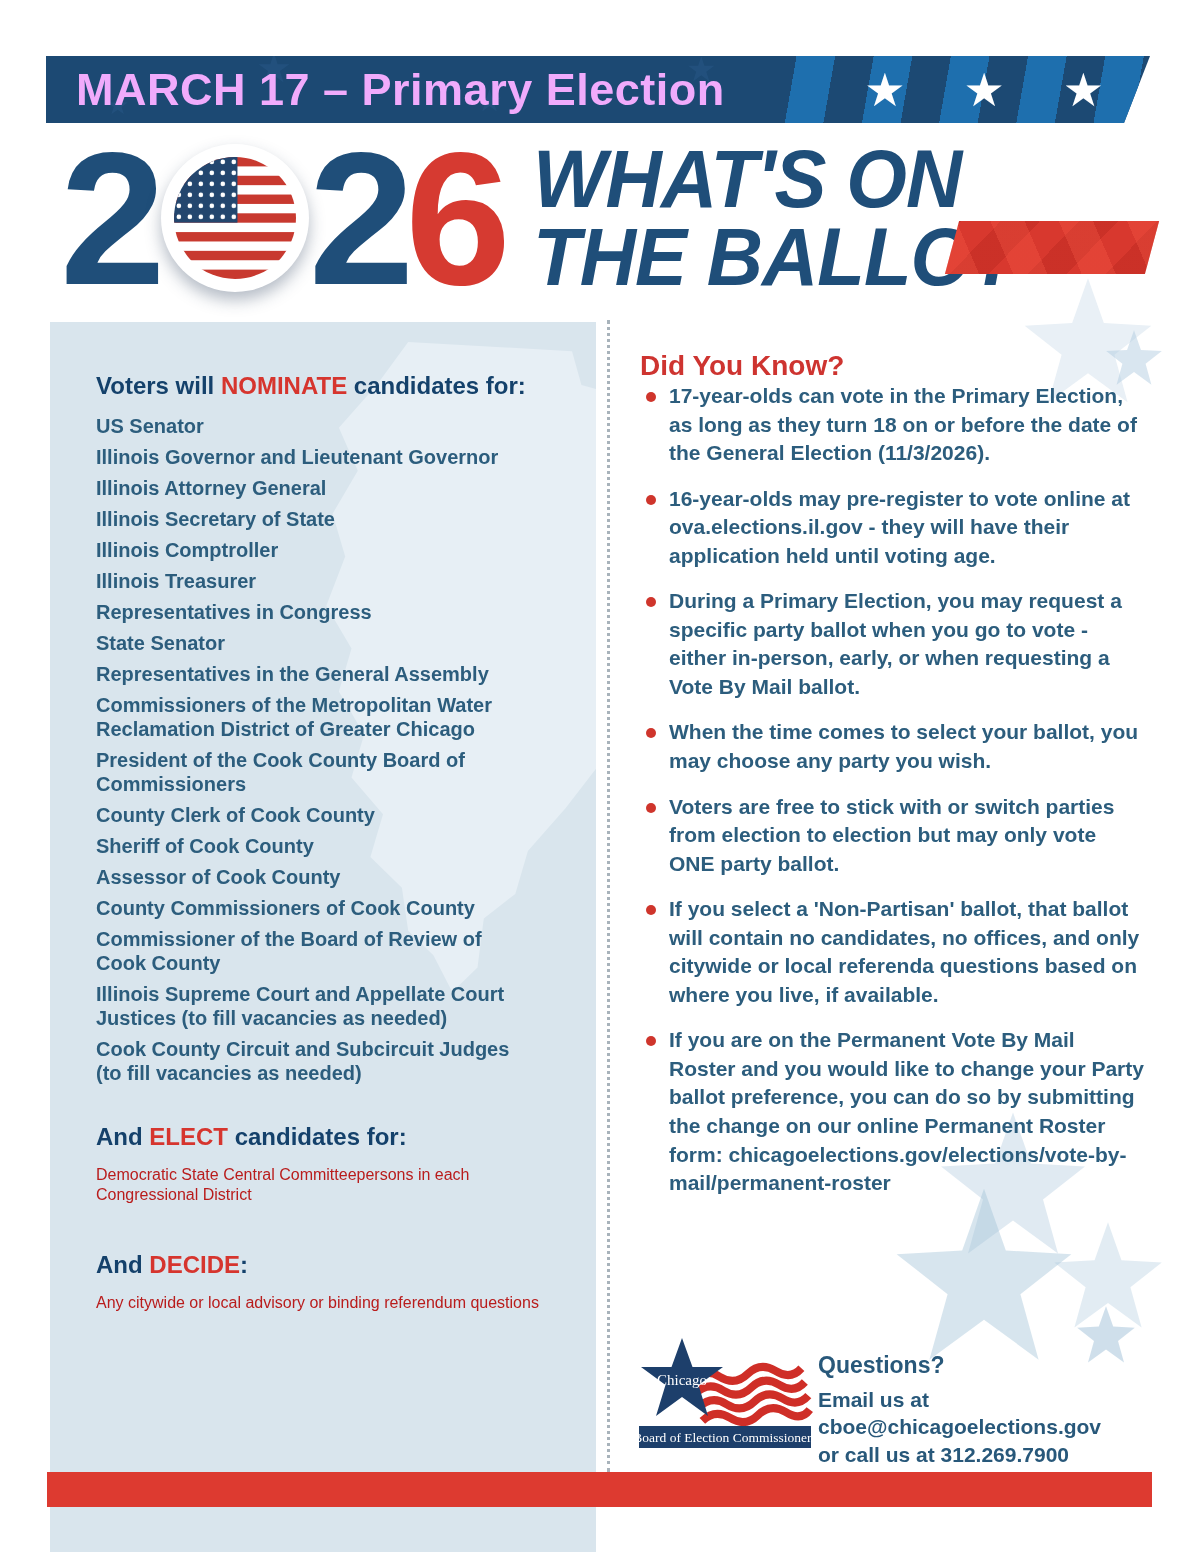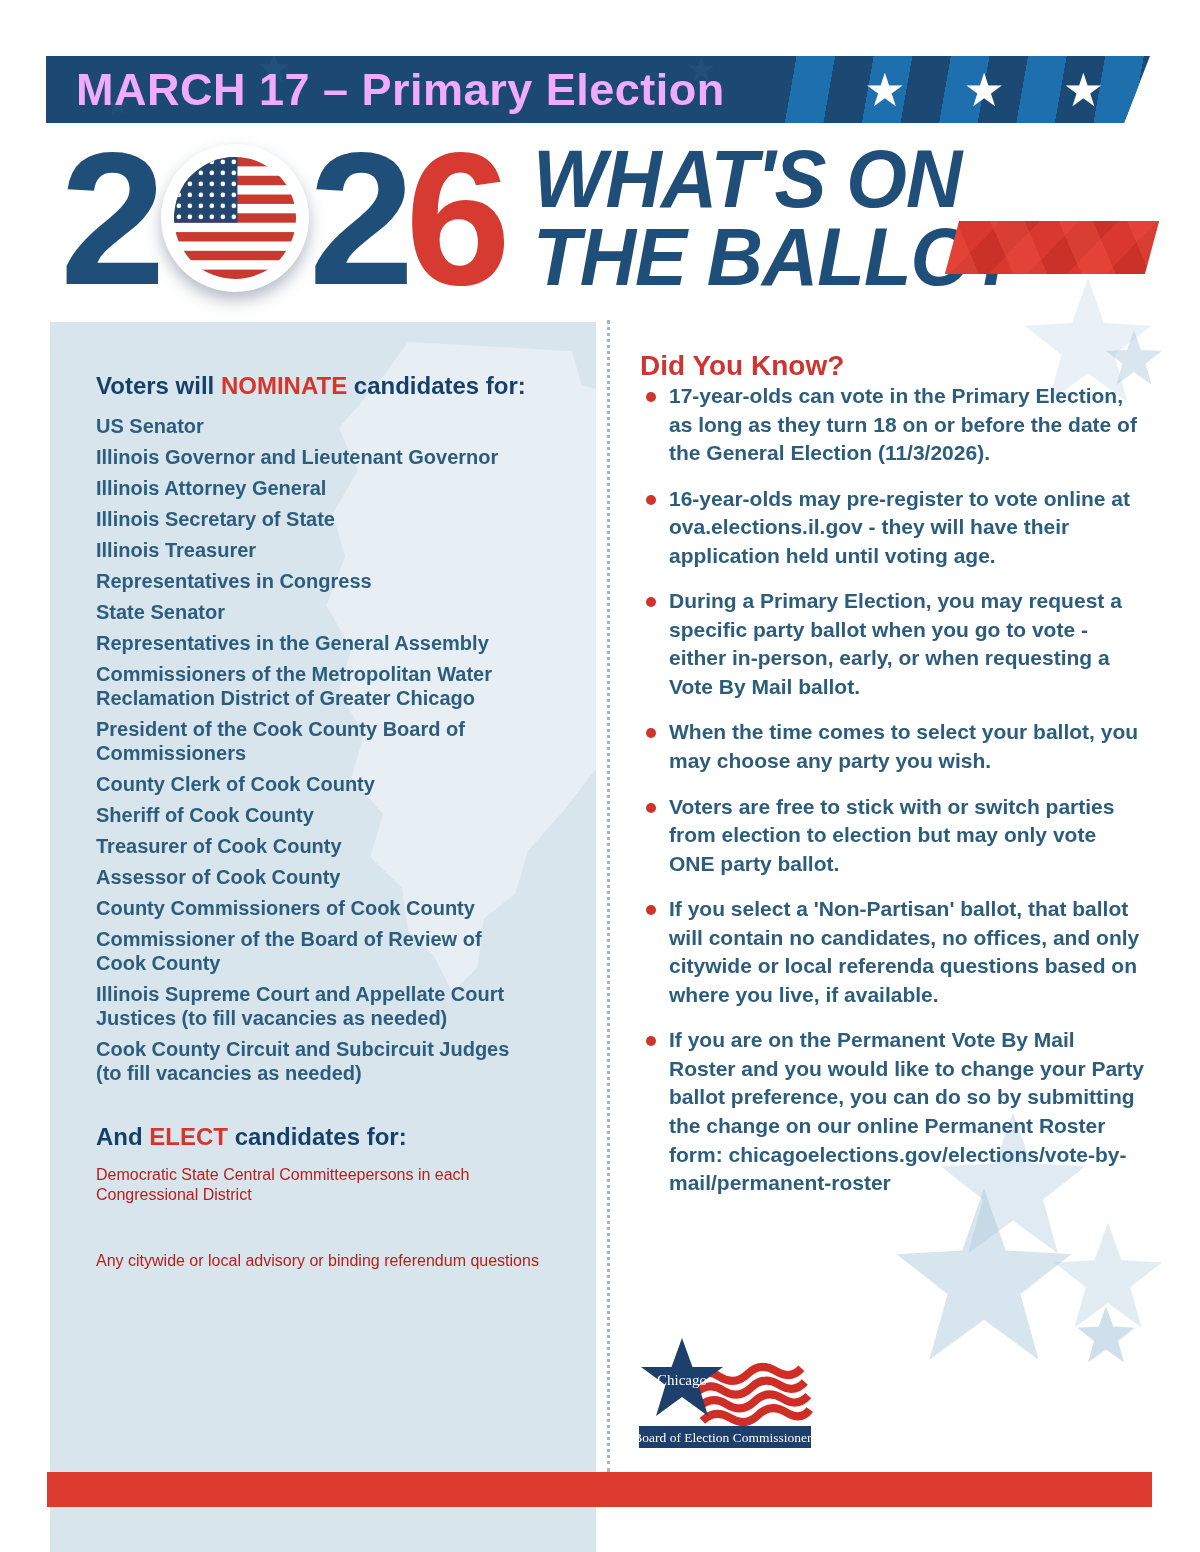--- a/index.html
+++ b/index.html
@@ -182,56 +182,59 @@
       <div class="office-list">
 
           <div class="office-item">US Senator</div>
 
           <div class="office-item">Illinois Governor and Lieutenant Governor</div>
 
           <div class="office-item">Illinois Attorney General</div>
 
           <div class="office-item">Illinois Secretary of State</div>
 
+          <div class="office-item">Illinois Comptroller</div>
 
           <div class="office-item">Illinois Treasurer</div>
 
           <div class="office-item">Representatives in Congress</div>
 
           <div class="office-item">State Senator</div>
 
           <div class="office-item">Representatives in the General Assembly</div>
 
           <div class="office-item">Commissioners of the Metropolitan Water Reclamation District of Greater Chicago</div>
 
           <div class="office-item">President of the Cook County Board of Commissioners</div>
 
           <div class="office-item">County Clerk of Cook County</div>
 
           <div class="office-item">Sheriff of Cook County</div>
 
-          <div class="office-item">Treasurer of Cook County</div>
 
           <div class="office-item">Assessor of Cook County</div>
 
           <div class="office-item">County Commissioners of Cook County</div>
 
           <div class="office-item">Commissioner of the Board of Review of Cook County</div>
 
           <div class="office-item">Illinois Supreme Court and Appellate Court Justices (to fill vacancies as needed)</div>
 
           <div class="office-item">Cook County Circuit and Subcircuit Judges (to fill vacancies as needed)</div>
         </div>
       <div class="sub-block-elect">
         <div class="panel-heading">
           <span>And </span><span class="hl">ELECT</span><span> candidates for:</span>
         </div>
         <div class="sub-text">Democratic State Central Committeepersons in each Congressional District</div>
       </div>
       <div class="sub-block-decide">
+        <div class="panel-heading">
+          <span>And </span><span class="hl">DECIDE</span><span>:</span>
+        </div>
         <div class="sub-text">Any citywide or local advisory or binding referendum questions</div>
       </div>
     </div>
   </div>
 
   <div class="divider"></div>
 
   <div class="right-col">
     <div class="dyk-heading">Did You Know?</div>
     <div class="dyk-list">
@@ -279,16 +282,27 @@
       <path d="M58 52 q14 -11 28 0 t28 0 t28 0 t26 0" stroke="#cf2e27" stroke-width="8" fill="none"></path>
       <path d="M60 66 q14 -11 28 0 t28 0 t28 0 t26 0" stroke="#cf2e27" stroke-width="8" fill="none"></path>
       <path d="M62 80 q14 -11 28 0 t28 0 t28 0 t24 0" stroke="#cf2e27" stroke-width="8" fill="none"></path>
     </g>
     <polygon points="44,2 54.5,31 85,31 60.5,49 70,80 44,61 18,80 27.5,49 3,31 33.5,31" fill="#1d3f6b"></polygon>
     <text x="44" y="49" text-anchor="middle" fill="#ffffff" font-family="Liberation Serif, serif" font-size="15">Chicago</text>
     <rect x="1" y="90" width="172" height="22" fill="#1d3f6b"></rect>
     <text x="87" y="106" text-anchor="middle" fill="#ffffff" font-family="Liberation Serif, serif" font-size="13.5">Board of Election Commissioners</text>
   </svg>
 
+  <div class="contact">
+    <div class="q-head">Questions?</div>
+    <div>
+
+        <div class="c-line">Email us at cboe@chicagoelections.gov</div>
+
+        <div class="c-line">or call us at 312.269.7900</div>
+
+        <div class="c-line">ChicagoElections.Gov</div>
+      </div>
+  </div>
 
   <div class="bottom-bar"></div>
 
 </div>
 
 </body></html>

